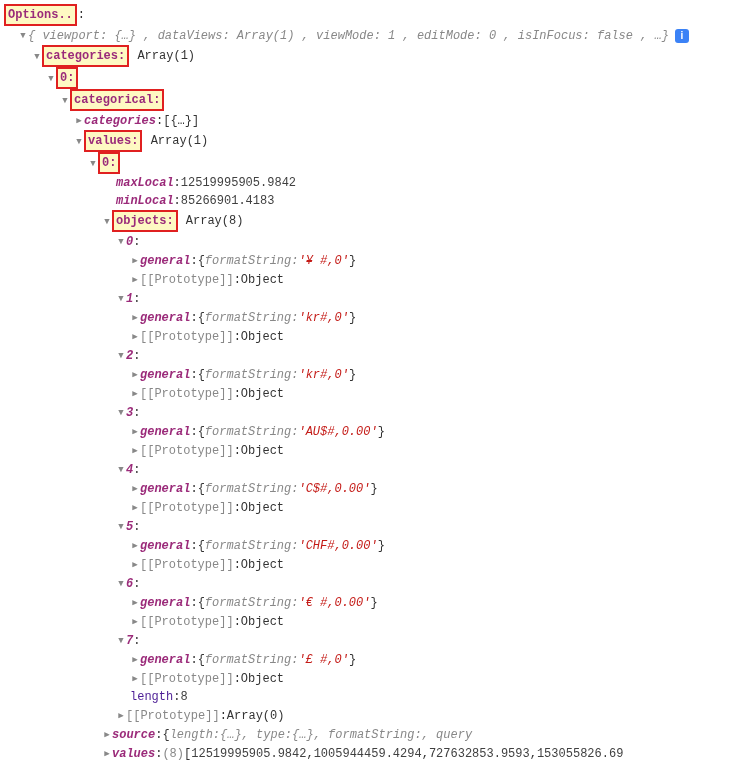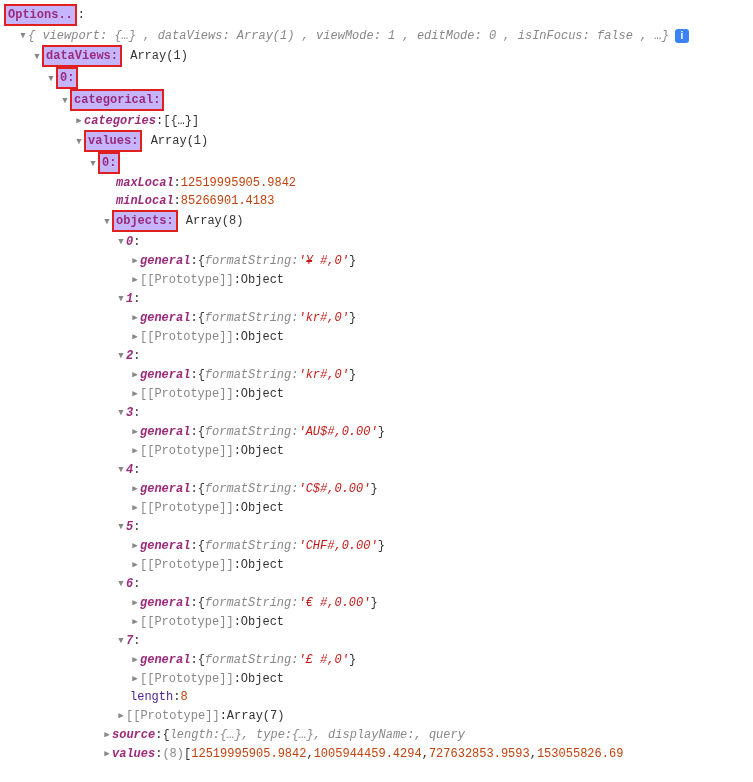--- a/index.html
+++ b/index.html
@@ -26,27 +26,27 @@
     flex: 0 0 auto;
   }
   .caret.expanded::before { content: "▼"; font-size: 9px; }
   .caret.collapsed::before { content: "▶"; font-size: 9px; }
   .sp { display:inline-block; flex:0 0 auto; }
   .key { color: #9b2b7a; font-weight: bold; font-style: italic; }
   .keyfaded { color: #888; font-style: italic; }
   .keynobold { color: #4c1d95; }
   .punct { color: #333; }
   .fadedpunct { color: #888; font-style: italic; }
-  .num { color: #c2410c; }
+  .num { color: #404040; }
   .str { color: #c41a16; }
   .desc { color: #333; }
   .keyname { color: #888; }
   .hl {
     border: 2px solid #e02020;
-    background: #c4b5fd;
+    background: #fef9c3;
     padding: 0 2px;
     font-weight: bold;
     color: #9b2b7a;
     margin-right: 1px;
   }
   .info-badge {
     display:inline-block;
     width:14px; height:14px;
     border-radius:3px;
     background:#3b82f6;
@@ -86,21 +86,21 @@
     <span class="keyfaded">, isInFocus: </span>
     <span class="fadedpunct">false</span>
     <span class="fadedpunct">, …}</span>
   </span>
   <span class="info-badge">i</span>
 </div>
 
 <div class="row">
   <span class="sp" style="width:28px"></span>
   <span class="caret expanded"></span>
-  <span class="hl">dataViews:</span>
+  <span class="hl">categories:</span>
   <span class="desc">&nbsp;<span>Array(1)</span></span>
 </div>
 
 <div class="row">
   <span class="sp" style="width:42px"></span>
   <span class="caret expanded"></span>
   <span class="hl">0:</span>
 </div>
 
 <div class="row">
@@ -343,34 +343,34 @@
   <span class="keynobold">length</span>
   <span class="punct">: </span>
   <span class="num">8</span>
 </div>
 
 <div class="row">
   <span class="sp" style="width:112px"></span>
   <span class="caret collapsed"></span>
   <span class="keyname">[[Prototype]]</span>
   <span class="punct">: </span>
-  <span class="desc">Array(7)</span>
+  <span class="desc">Array(0)</span>
 </div>
 
 <div class="row">
   <span class="sp" style="width:98px"></span>
   <span class="caret collapsed"></span>
   <span class="key">source</span>
   <span class="punct">: </span>
   <span class="punct">{</span>
   <span class="keyfaded ital">length: </span>
   <span class="fadedpunct ital">{…}</span>
   <span class="keyfaded ital">, type: </span>
   <span class="fadedpunct ital">{…}</span>
-  <span class="keyfaded ital">, displayName: </span>
+  <span class="keyfaded ital">, formatString: </span>
   <span class="keyfaded ital">, query</span>
 </div>
 
 <div class="row">
   <span class="sp" style="width:98px"></span>
   <span class="caret collapsed"></span>
   <span class="key">values</span>
   <span class="punct">: </span>
   <span class="keyname">(8)</span>
   <span class="punct"> [</span>

